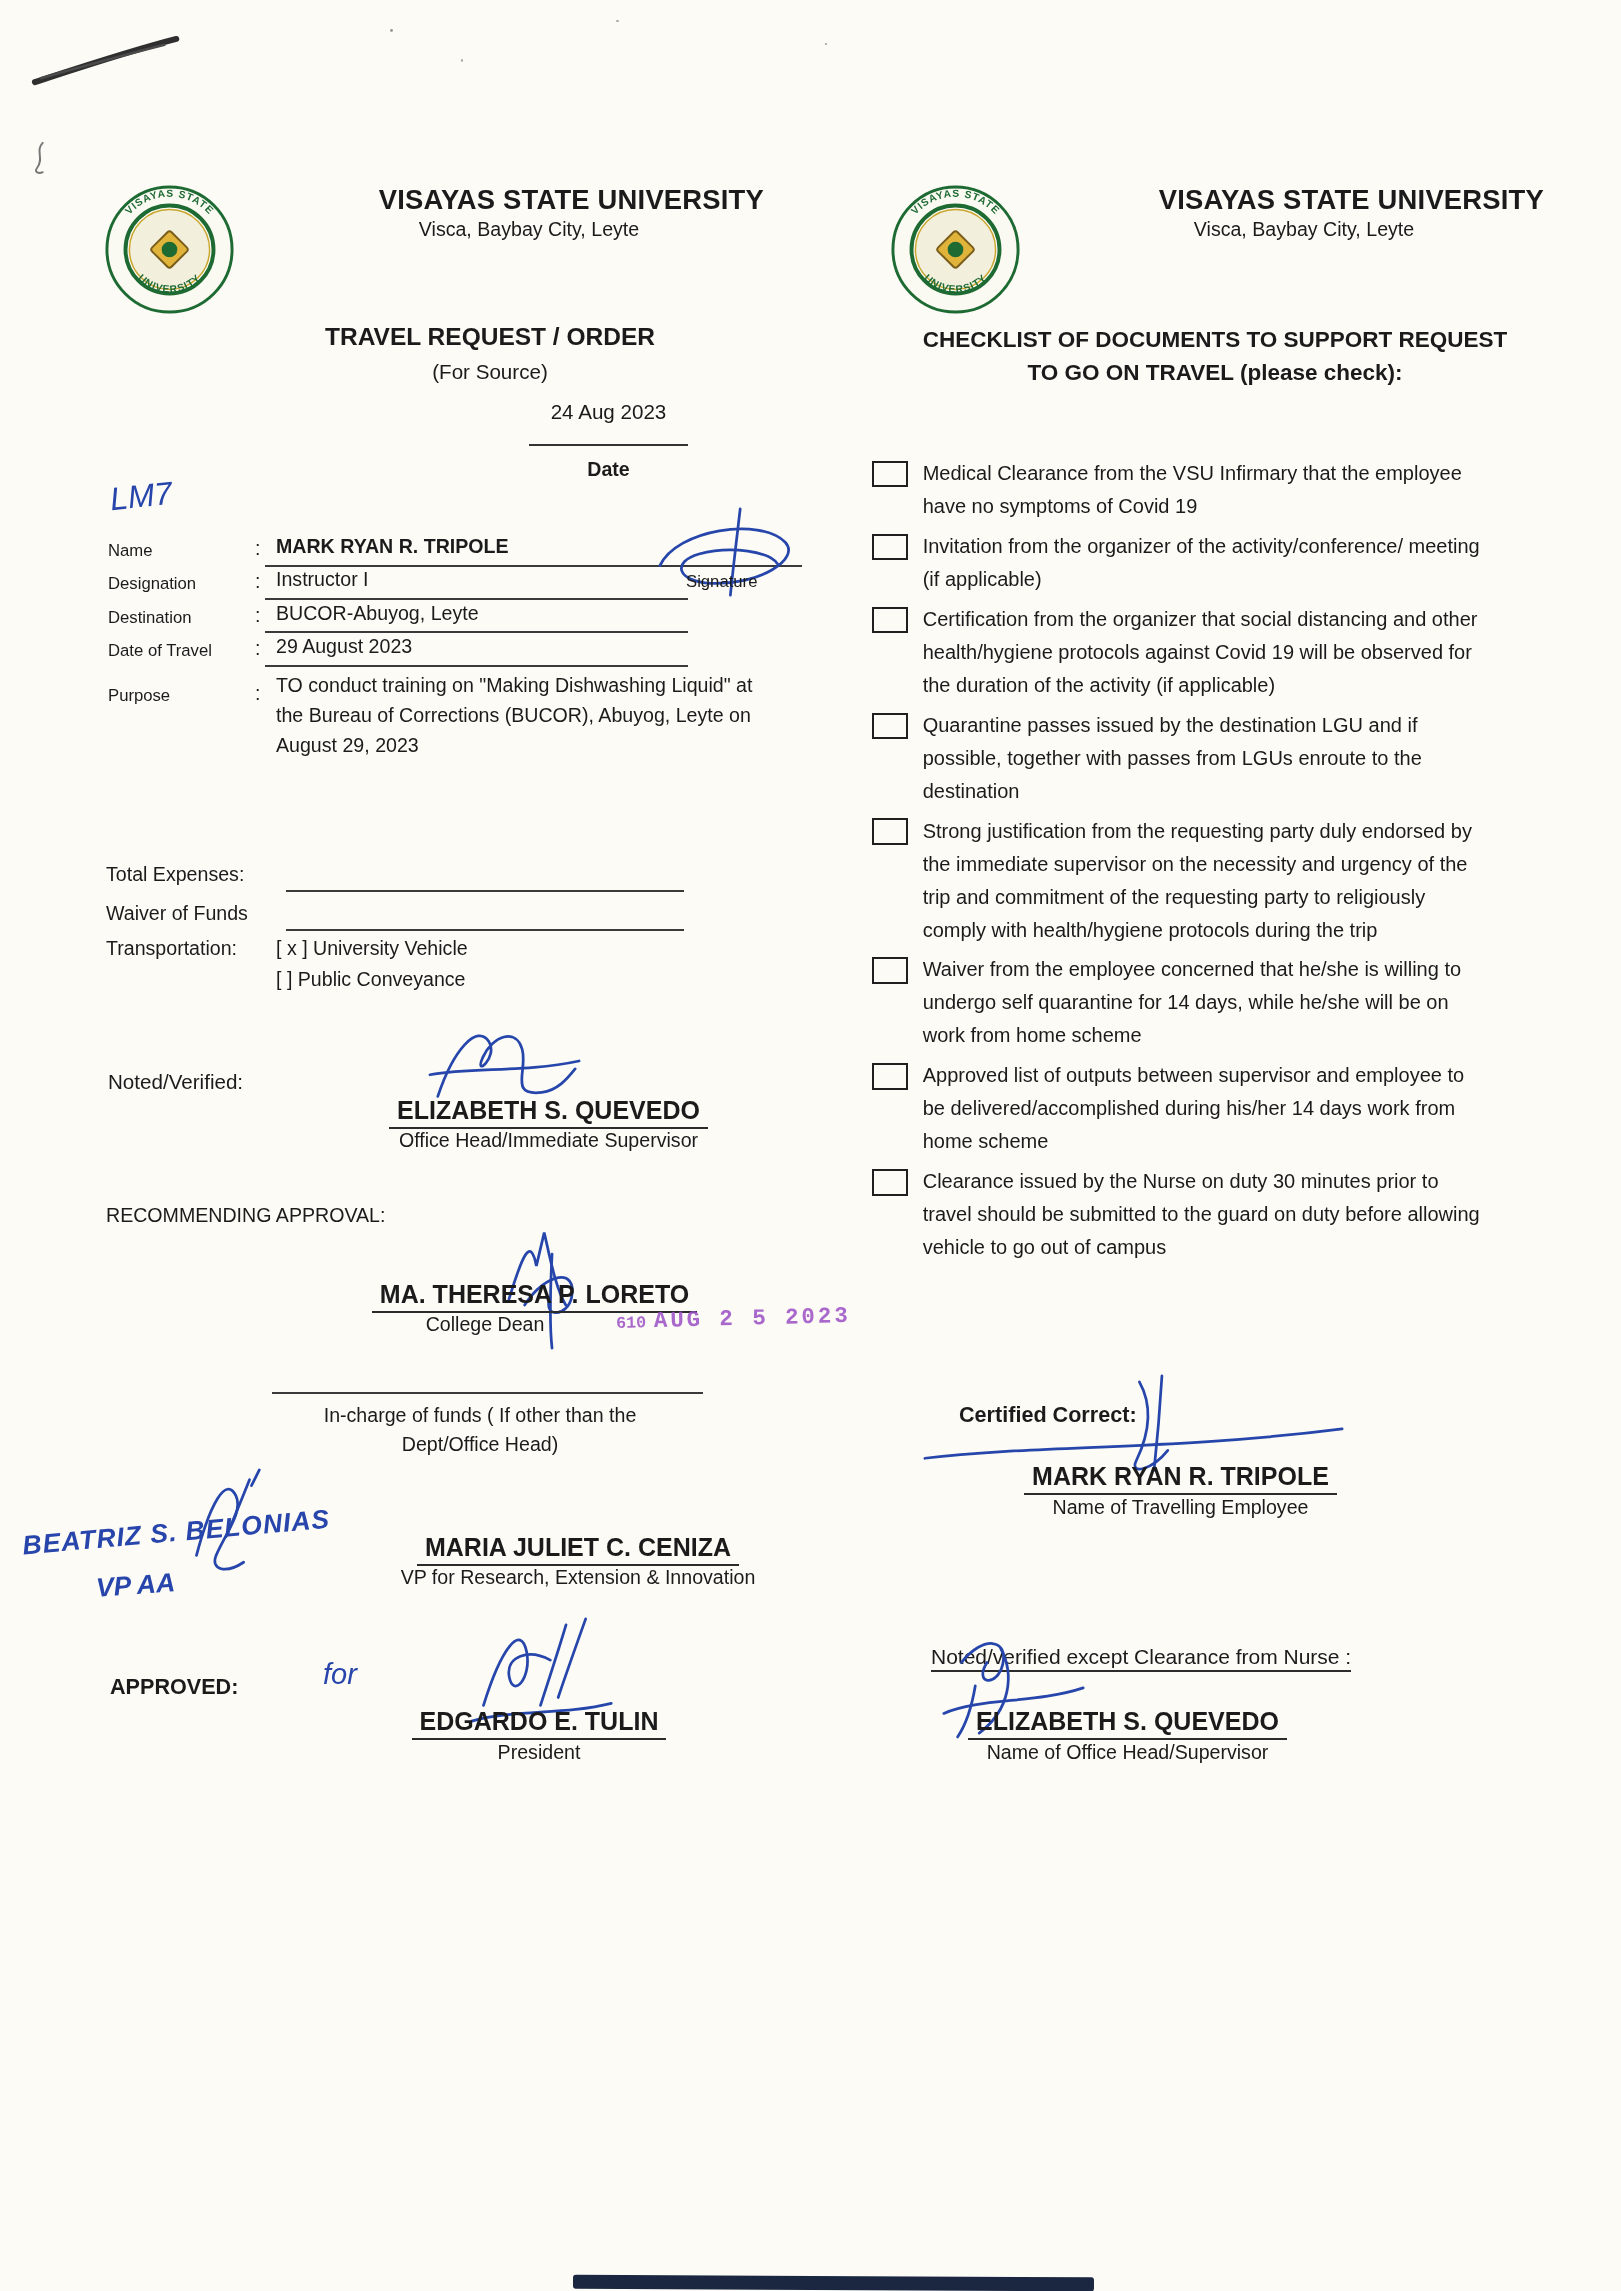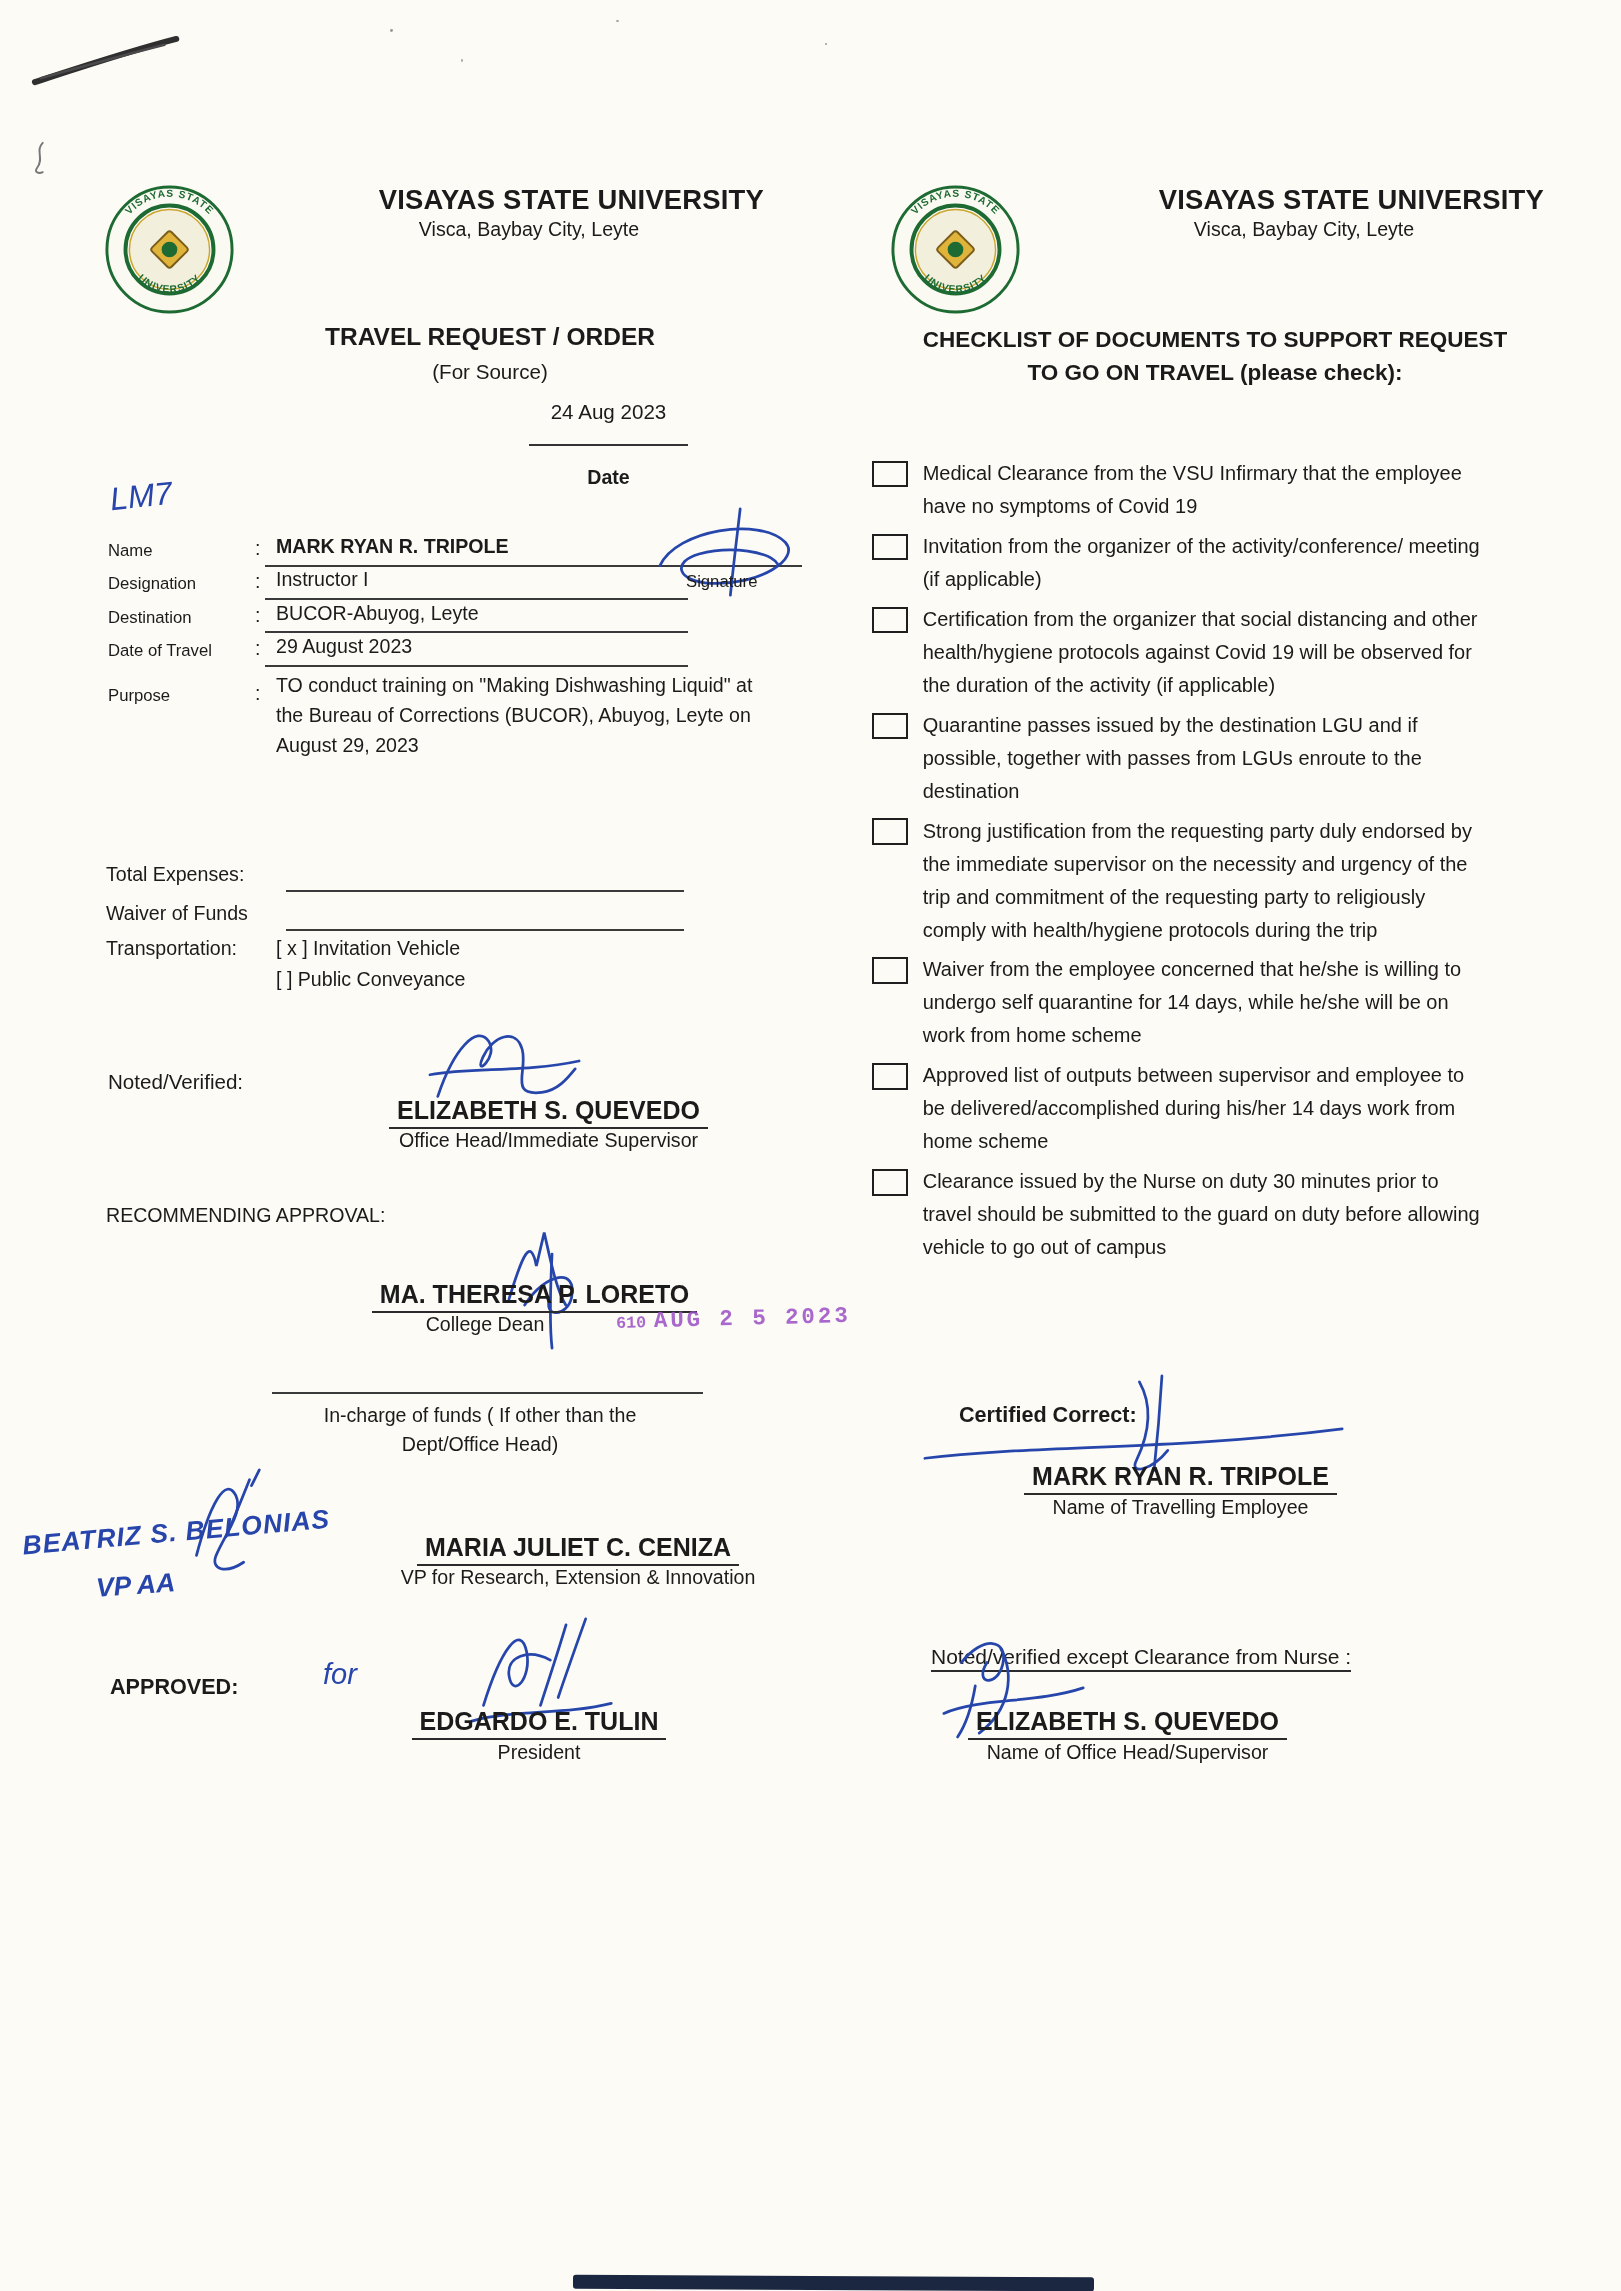--- a/index.html
+++ b/index.html
@@ -9,21 +9,21 @@
     font-family:"Liberation Sans", sans-serif;color:#1b1b1b;
   }
   .abs{position:absolute;}
   .center{text-align:center;}
   .bold{font-weight:bold;}
   .univ-name{font-size:27.4px;font-weight:bold;letter-spacing:0.2px;text-align:right;}
   .univ-addr{font-size:19.6px;margin-top:2px;}
   .form-title{font-size:24.5px;font-weight:bold;}
   .form-subtitle{font-size:20.6px;margin-top:8.8px;}
   .date-val{font-size:20.6px;border-bottom:2px solid #333;padding-bottom:20px;}
-  .date-lab{font-size:19.6px;margin-top:20px;font-weight:bold;}
+  .date-lab{font-size:19.6px;margin-top:12px;font-weight:bold;}
   .flabel{font-size:16.7px;}
   .fvalue{font-size:19.6px;}
   .uline{border-bottom:2px solid #3a3a3a;height:0;}
   .oline{border-top:2px solid #3a3a3a;height:0;}
   .body20{font-size:19.6px;}
   .body21{font-size:20.6px;}
   .name-u{font-weight:bold;font-size:25px;border-bottom:2px solid #2b2b2b;display:inline-block;padding:0 7.8px 2px;}
   .hand{color:#2745ab;font-style:italic;}
   .stamp{color:#9b4fc4;font-family:"Liberation Mono", monospace;font-weight:bold;transform:rotate(-1.5deg);opacity:.85;white-space:nowrap;}
   .stamp-time{font-size:16.7px;margin-right:7.8px;}
@@ -112,21 +112,21 @@
     <path d="M 18,62 C 35,25 120,12 146,38 C 162,55 120,82 70,80 C 35,78 30,58 58,50 C 92,41 130,48 138,60"></path>
     <path d="M 100,4 C 97,30 93,62 90,92"></path>
   </svg>
   <div class="abs flabel" style="left:686px;top:572px">Signature</div>
 
   <div class="abs body20" style="left:106px;top:863px">Total Expenses:</div>
   <div class="abs uline" style="left:286px;top:890px;width:398px"></div>
   <div class="abs body20" style="left:106px;top:902px">Waiver of Funds</div>
   <div class="abs uline" style="left:286px;top:929px;width:398px"></div>
   <div class="abs body20" style="left:106px;top:937px">Transportation:</div>
-  <div class="abs body20" style="left:276px;top:937px">[ x ] Invitation Vehicle</div>
+  <div class="abs body20" style="left:276px;top:937px">[ x ] University Vehicle</div>
   <div class="abs body20" style="left:276px;top:968px">[  ] Public Conveyance</div>
 
   <div class="abs body21" style="left:108px;top:1070px">Noted/Verified:</div>
   <svg class="abs sig" style="left:426px;top:1010px" width="157" height="103" viewBox="0 0 160 105">
     <path d="M 12,88 C 28,40 52,14 64,32 C 74,48 48,70 58,48 C 68,26 92,18 98,40 C 104,62 84,88 118,84 C 134,82 144,70 152,60"></path>
     <path d="M 4,66 C 48,58 100,64 156,52"></path>
   </svg>
   <div class="abs center" style="left:372px;top:1096px;width:353px">
     <span class="name-u">ELIZABETH S. QUEVEDO</span>
   </div>

